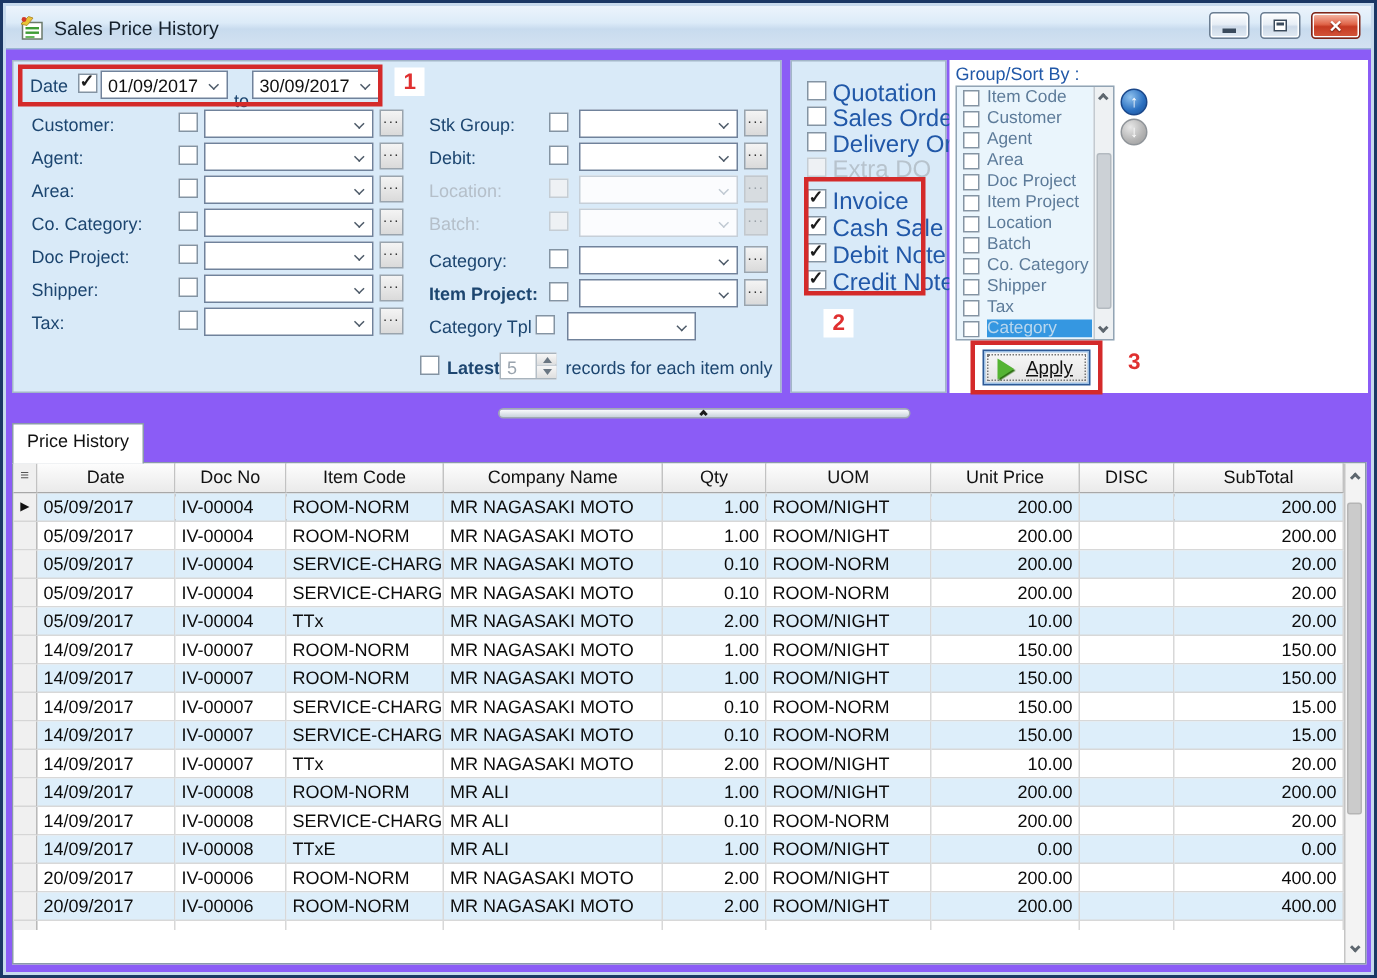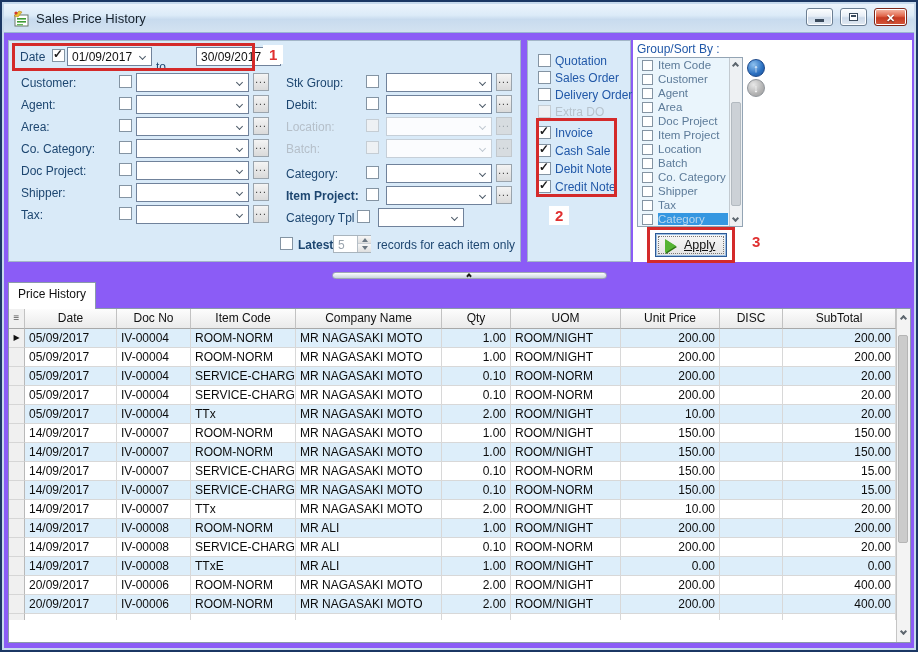--- a/index.html
+++ b/index.html
@@ -54,21 +54,21 @@
   .spinner .sval { position:absolute; left:4px; top:2px; font-size:12px; color:#9aa4ae; }
   .spinbtns { position:absolute; right:0; top:0; width:13px; height:16px; border-left:1px solid #b6bfc7; }
   .spinbtns span { position:absolute; left:0; width:13px; height:8px; background:linear-gradient(180deg,#f7f7f7,#dfdfdf); }
   .spinbtns .sup { top:0; border-bottom:1px solid #c9cfd5; }
   .spinbtns .sdn { bottom:0; }
   .spinbtns span::after { content:""; position:absolute; left:4px; width:0; height:0; border-left:3px solid transparent; border-right:3px solid transparent; }
   .spinbtns .sup::after { top:2px; border-bottom:4px solid #6a7682; }
   .spinbtns .sdn::after { top:2px; border-top:4px solid #6a7682; }
 
   
-  .doclabel { position:absolute; font-size:12px; color:#2158a8; white-space:nowrap; }
+  .doclabel { position:absolute; font-size:16px; color:#2158a8; white-space:nowrap; }
   .doclabel.disabled { color:#b7c3cd; }
 
   
   .gtitle { position:absolute; left:4px; top:2px; font-size:12px; color:#2158a8; }
   .listbox { position:absolute; left:4px; top:17px; width:106px; height:170px; background:#eaf5fc; border:1px solid #93a4b4; }
   .glist { position:absolute; left:1px; top:1px; right:14px; bottom:1px; overflow:hidden; }
   .gitem { position:relative; height:14px; }
   .gitem .cb { left:3px; top:1px; width:11px; height:11px; }
   .gitem .ilabel { position:absolute; left:19px; top:0px; right:0; font-size:11.5px; color:#5d7b99; white-space:nowrap; }
   .gitem.selected .ilabel { background:#3597e1; color:#b9d7ee; }
@@ -163,21 +163,21 @@
     </div>
 
     <div class="panel left-panel" id="left-panel">
       <span class="flabel" style="left:11px;top:9px;">Date</span>
       <span class="cb checked" style="left:43px;top:8px;"></span>
       <div class="combo" style="left:58px;top:6px;width:85px;">
         <span class="combo-text">01/09/2017</span>
         <span class="chev"></span>
       </div>
       <span class="flabel" style="left:147px;top:9px;margin-top:10px;">to</span>
-      <div class="combo" style="left:159px;top:6px;width:85px;margin-left:28px;">
+      <div class="combo" style="left:159px;top:6px;width:85px;">
         <span class="combo-text">30/09/2017</span>
         <span class="chev"></span>
       </div>
       <div id="left-fields">
           <span class="flabel" style="left: 12px; top: 35px;">Customer:</span>
           <span class="cb" style="left: 110px; top: 34px;"></span>
           <div class="combo" style="left: 127px; top: 32px; width: 113px;">
             <span class="chev"></span>
           </div>
           <div class="dots" style="left: 244px; top: 32px;">...</div>

